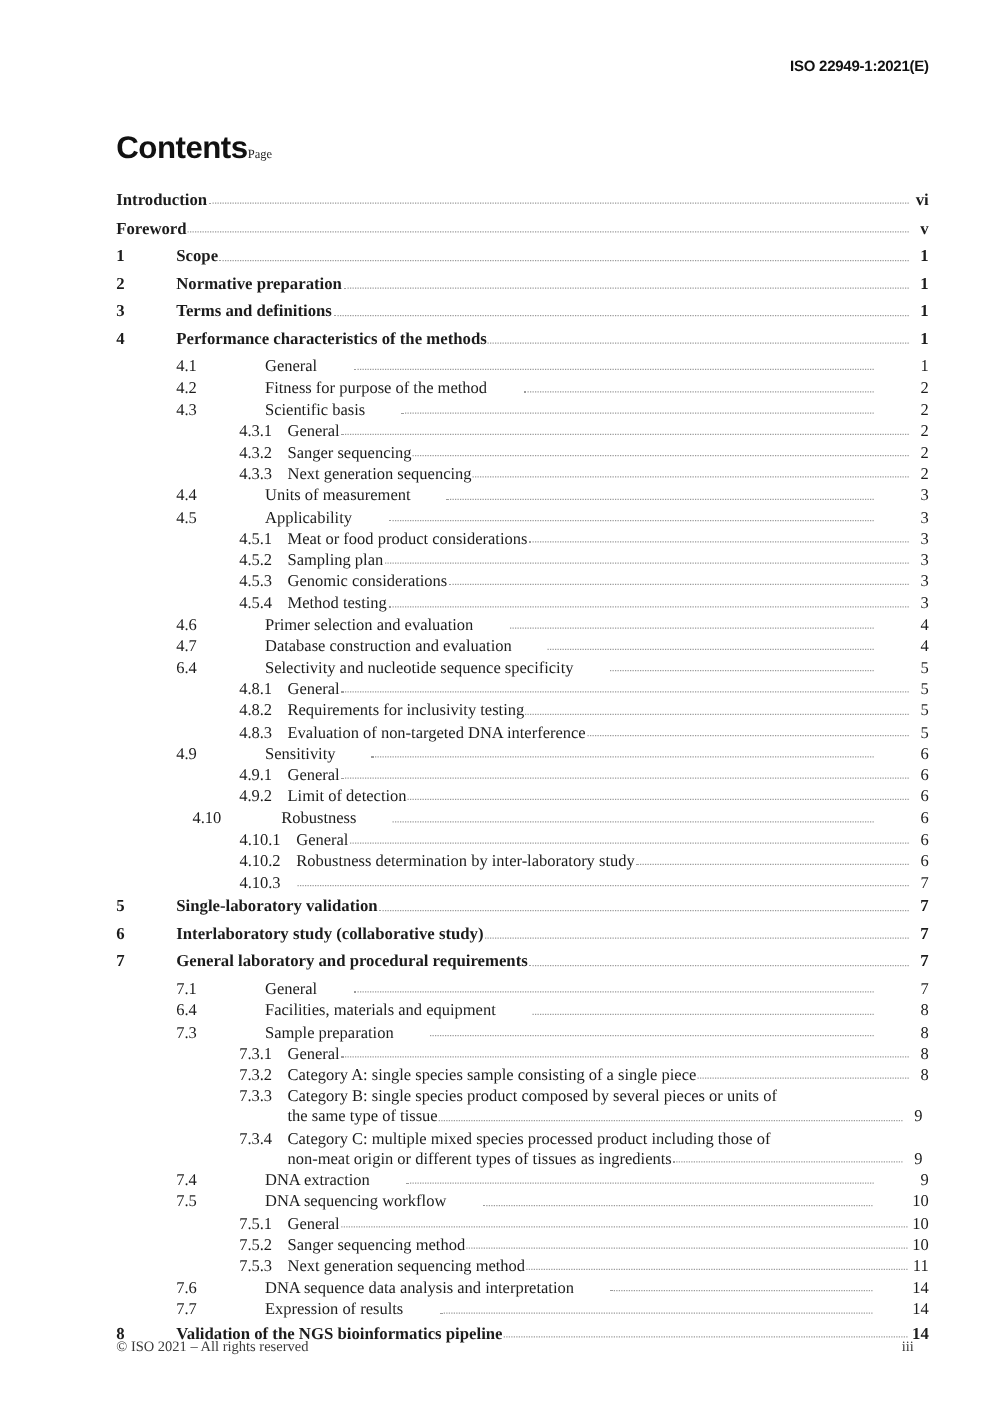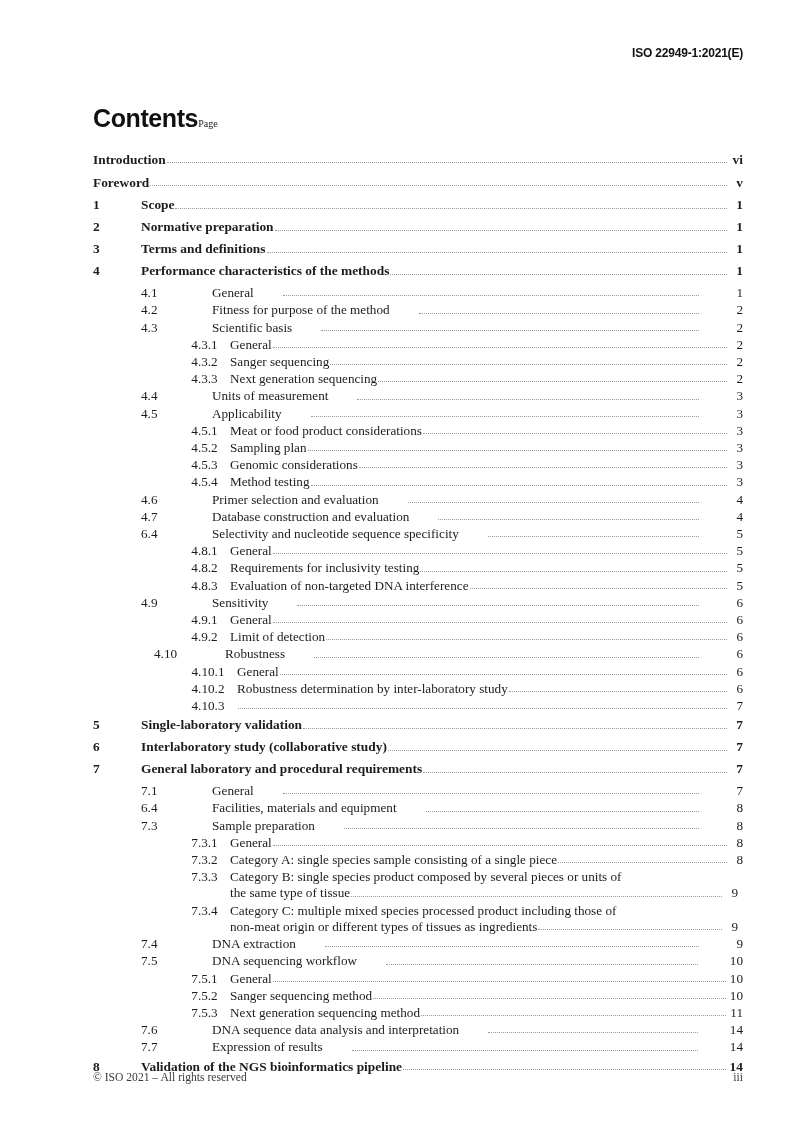--- a/index.html
+++ b/index.html
@@ -134,21 +134,21 @@
     display: flex;
     align-items: baseline;
     width: 100%;
   }
   .toc-row.multiline .second-line .label { flex: 0 0 auto; }
 
   
   .footer {
     position: absolute;
     left: 93px;
-    right: 50px;
+    right: 62px;
     bottom: 38px;
     display: flex;
     justify-content: space-between;
     align-items: baseline;
     font-size: 11.6px;
     color: #3a3a3a;
   }
   .footer .copyright { font-family: "Liberation Serif", serif; }
   .footer .folio { font-family: "Liberation Serif", serif; }
 </style>

